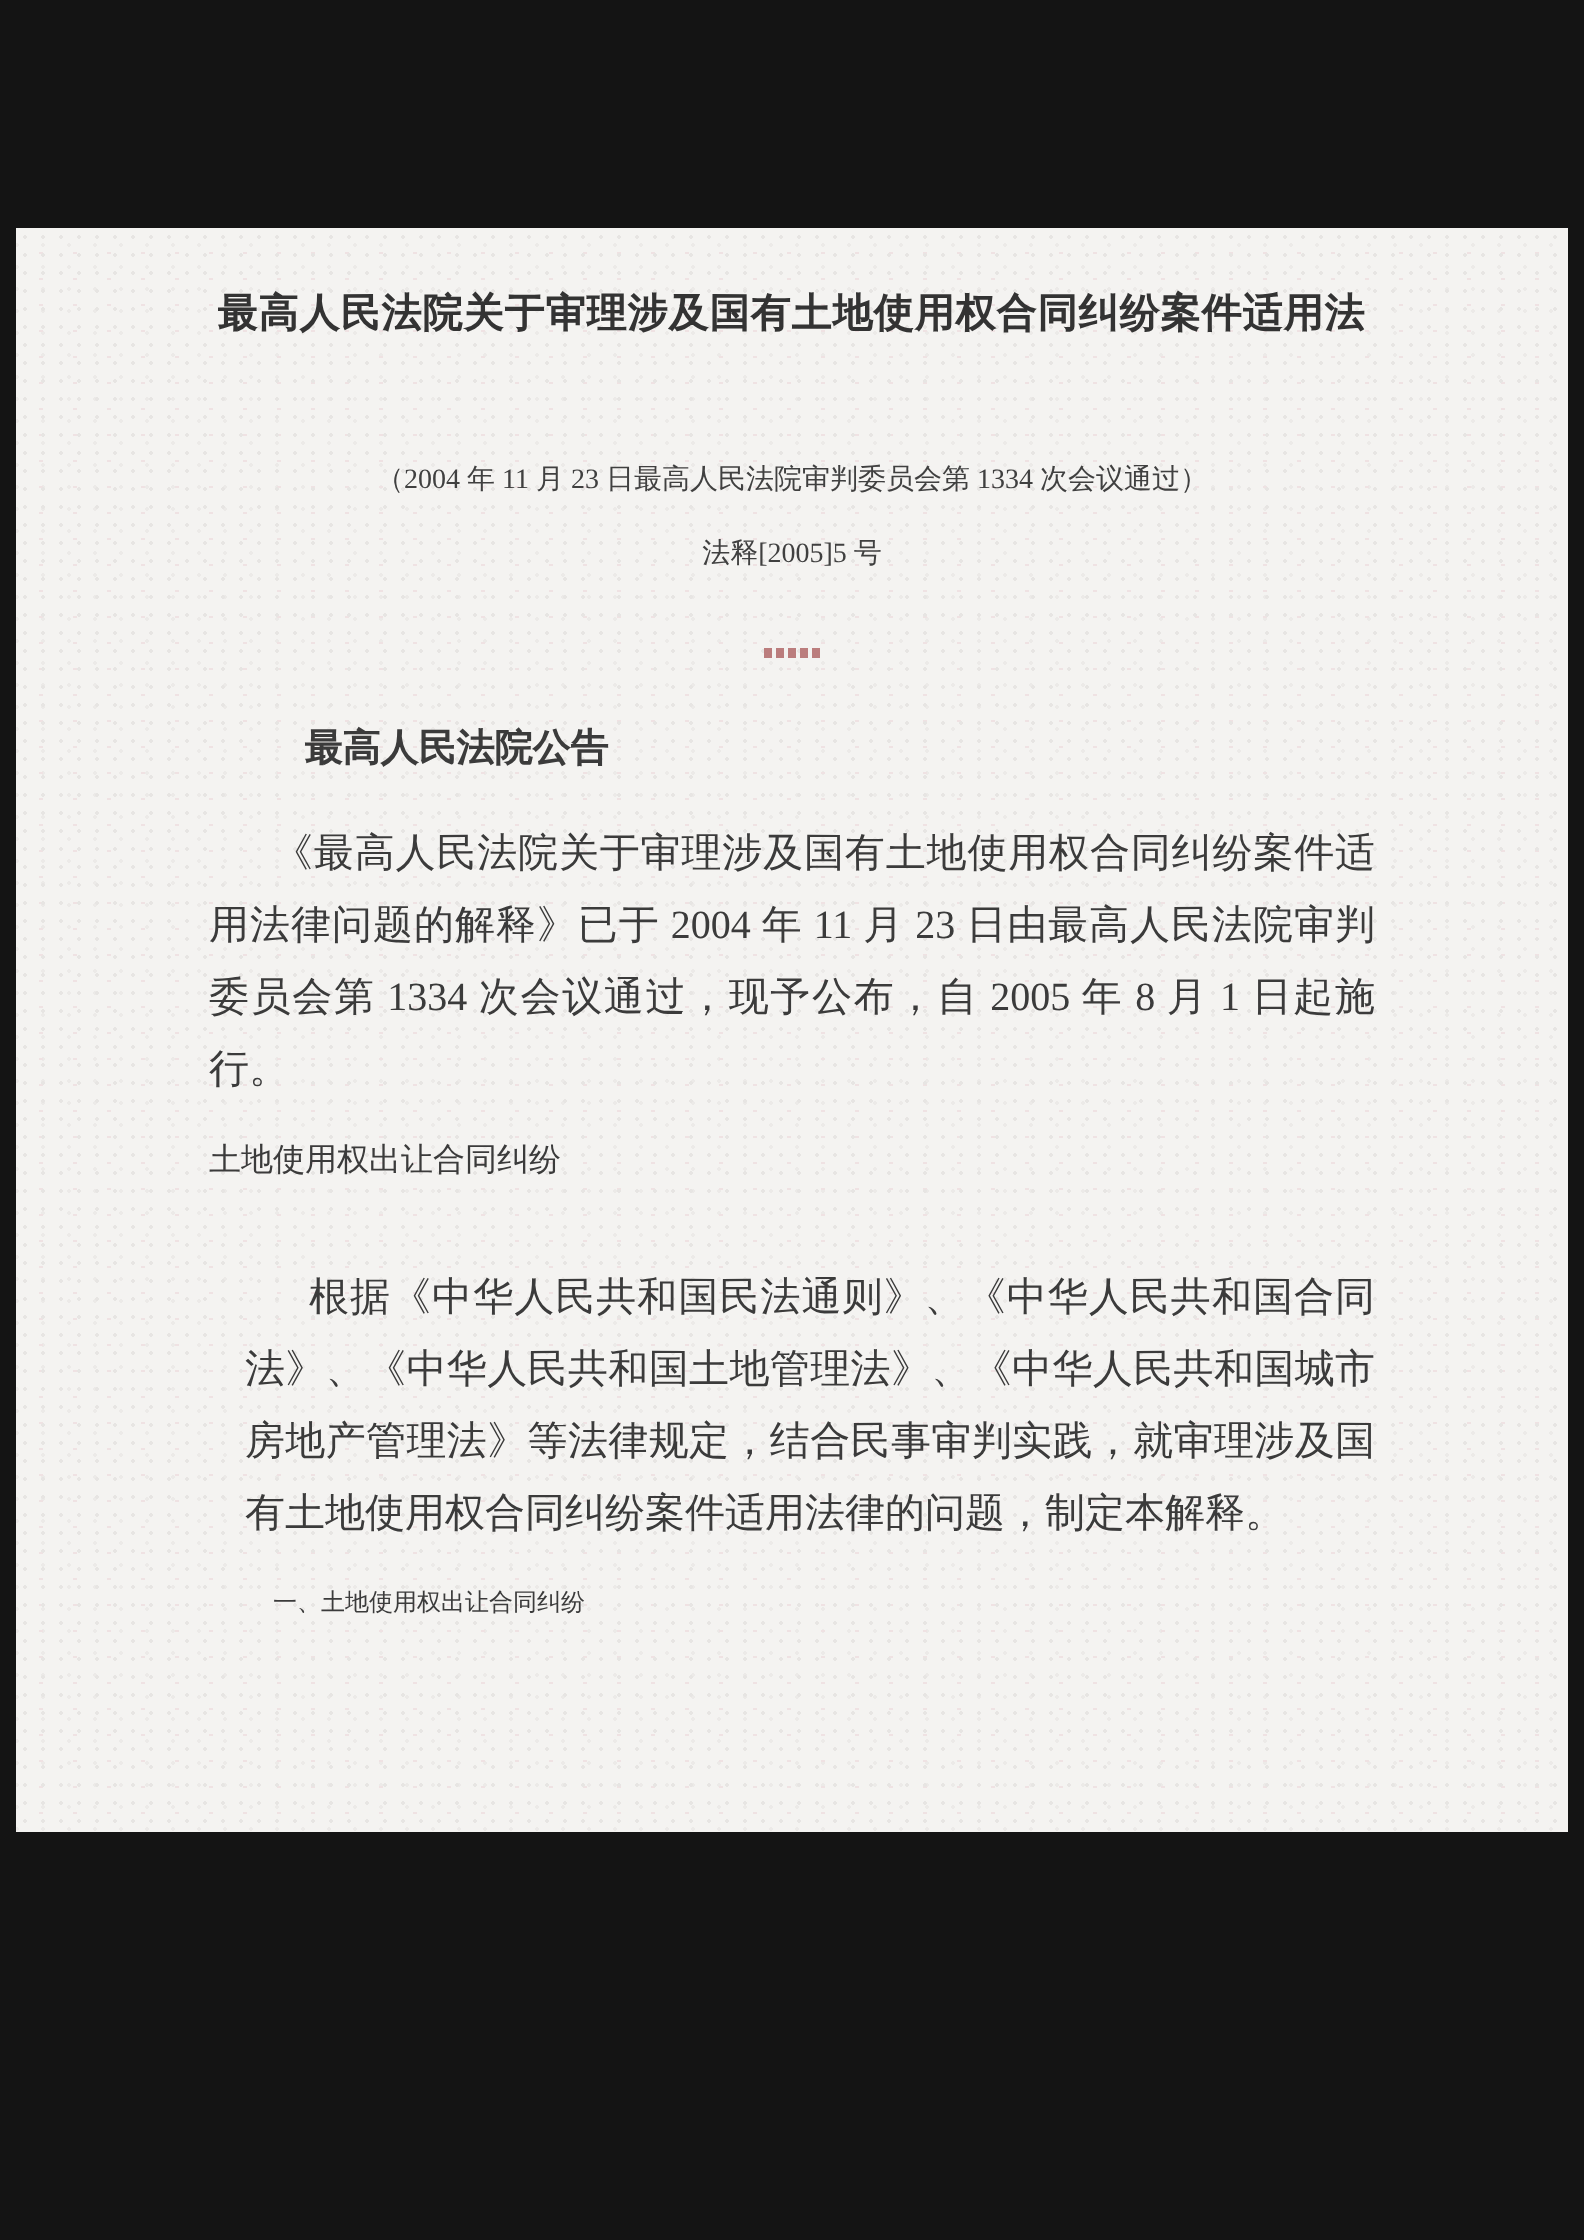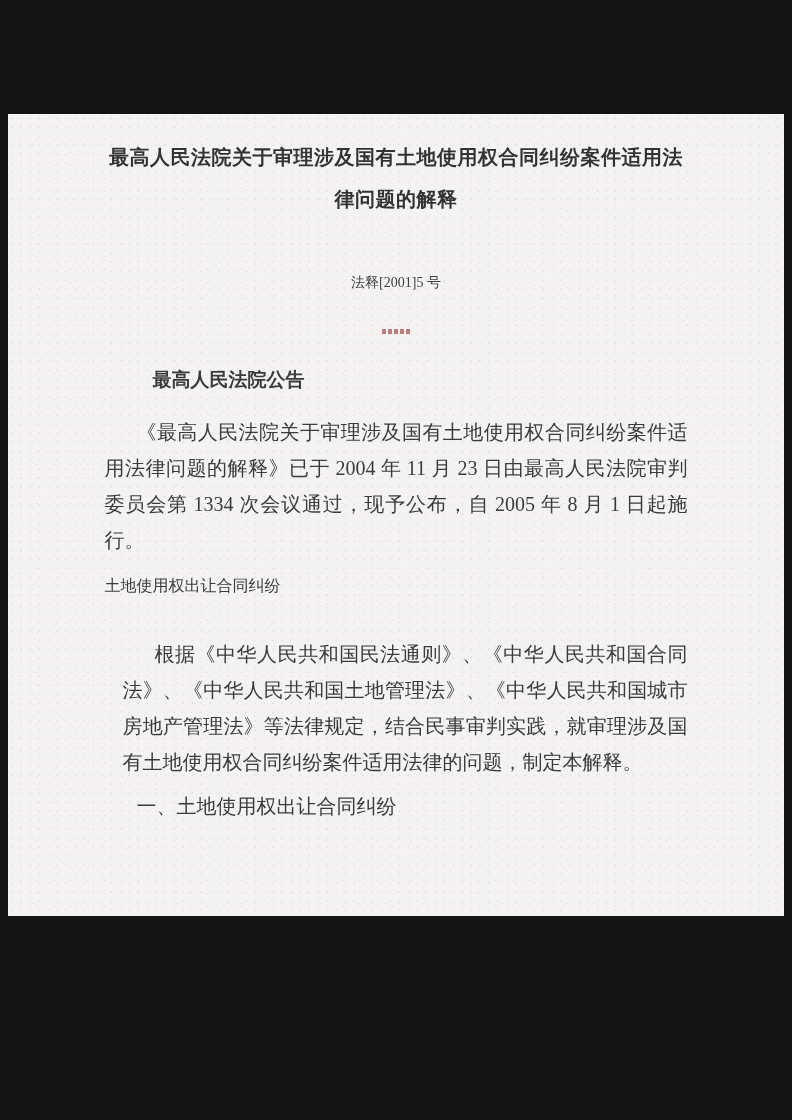--- a/index.html
+++ b/index.html
@@ -79,39 +79,39 @@
   }
   .para-announcement { margin-top: 16px; }
   .date-line {
     margin-top: 10px;
     font-size: 16px;
     line-height: 36px;
   }
   .para-basis { margin-top: 32px; margin-left: 18px; }
   .section-heading {
     margin-top: 8px;
-    font-size: 20px;
+    font-size: 12px;
     line-height: 36px;
     text-indent: 32px;
   }
   .para-article1 { margin-top: 16px; }
 </style>
 </head>
 <body>
 
 <div class="paper">
   <div class="content">
 
     <div class="doc-title">
       <div>最高人民法院关于审理涉及国有土地使用权合同纠纷案件适用法</div>
-      <div>律问题的解释</div>
     </div>
 
     <div class="meta-block">
-      <div>法释[2001]5 号</div>
+      <div>（2004 年 11 月 23 日最高人民法院审判委员会第 1334 次会议通过）</div>
+      <div>法释[2005]5 号</div>
     </div>
 
     <div class="divider-dots">
       <span></span>
       <span></span>
       <span></span>
       <span></span>
       <span></span>
     </div>
 

